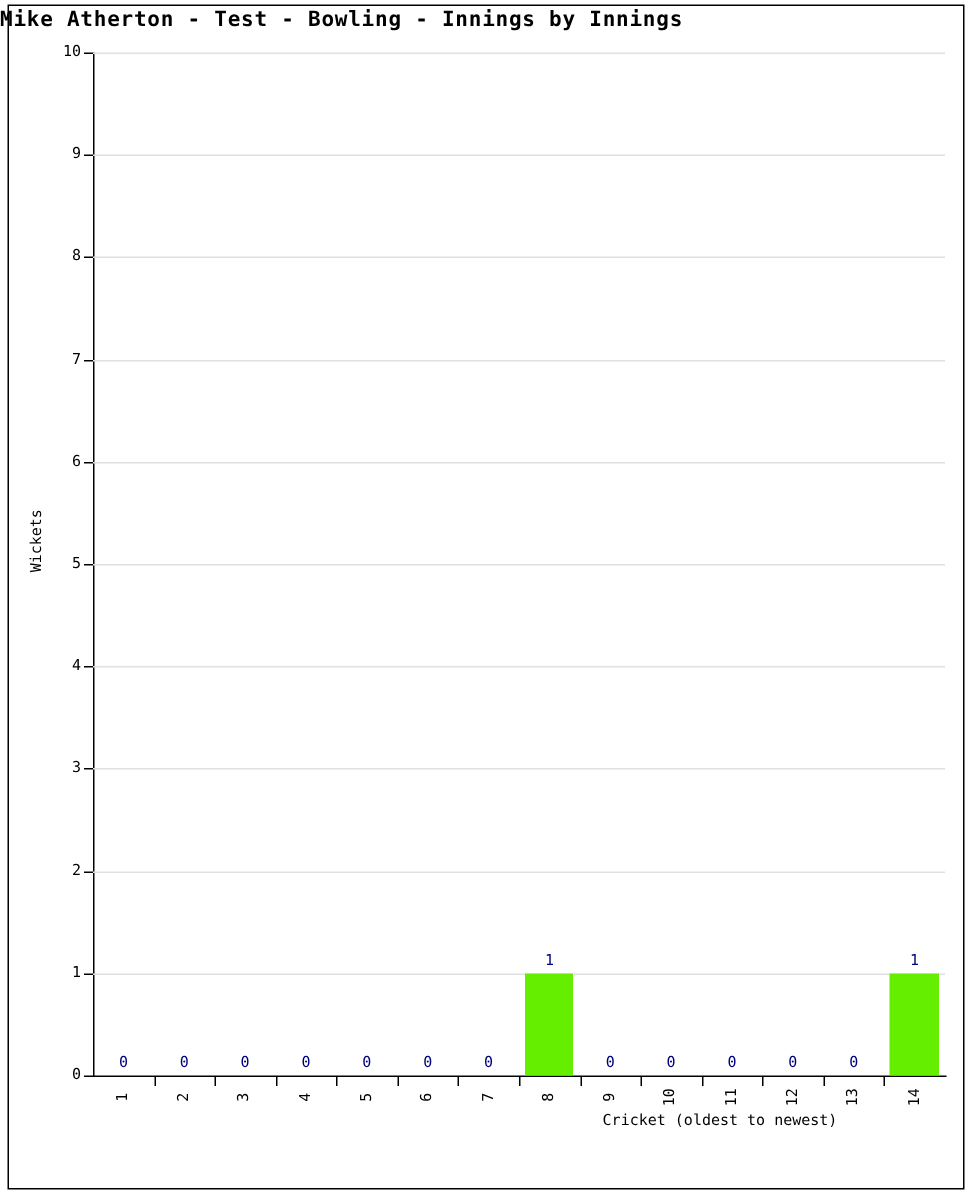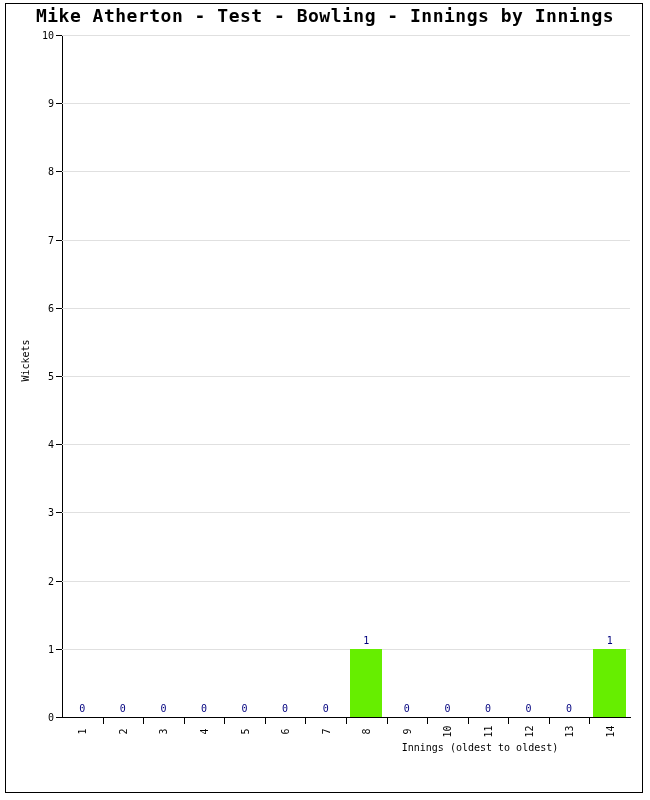--- a/index.html
+++ b/index.html
@@ -31,22 +31,22 @@
     border: 1px solid #000000;
     box-sizing: border-box;
     pointer-events: none;
   }
 
   #chart-title {
     position: absolute;
     left: 0;
     top: 5px;
     width: 650px;
-    text-align: center;
-    font-size: 18px;
+    text-align: left;
+    font-size: 14px;
     font-weight: bold;
     color: #000000;
     letter-spacing: 0.5px;
     white-space: pre;
   }
 
   
   #plot-area {
     position: absolute;
     left: 62px;
@@ -261,21 +261,21 @@
       </div>
       <div class="bar-slot" style="left: 486.857px; width: 40.5714px;">
         <div class="bar-value" style="bottom: 3px; color: rgb(0, 0, 127);">0</div>
       </div>
       <div class="bar-slot" style="left: 527.429px; width: 40.5714px;">
         <div class="bar" style="height: 68.2px; background: rgb(102, 238, 0);"></div>
         <div class="bar-value" style="bottom: 71.2px; color: rgb(0, 0, 127);">1</div>
       </div>
     </div>
 
-  <div id="xlabel">Innings (oldest to oldest)</div>
+  <div id="xlabel">Cricket (oldest to newest)</div>
 
 
 <div class="ytick-mark" style="top: 717px;"></div>
     <div class="ytick-mark" style="top: 648.8px;"></div>
     <div class="ytick-mark" style="top: 580.6px;"></div>
     <div class="ytick-mark" style="top: 512.4px;"></div>
     <div class="ytick-mark" style="top: 444.2px;"></div>
     <div class="ytick-mark" style="top: 376px;"></div>
     <div class="ytick-mark" style="top: 307.8px;"></div>
     <div class="ytick-mark" style="top: 239.6px;"></div>

